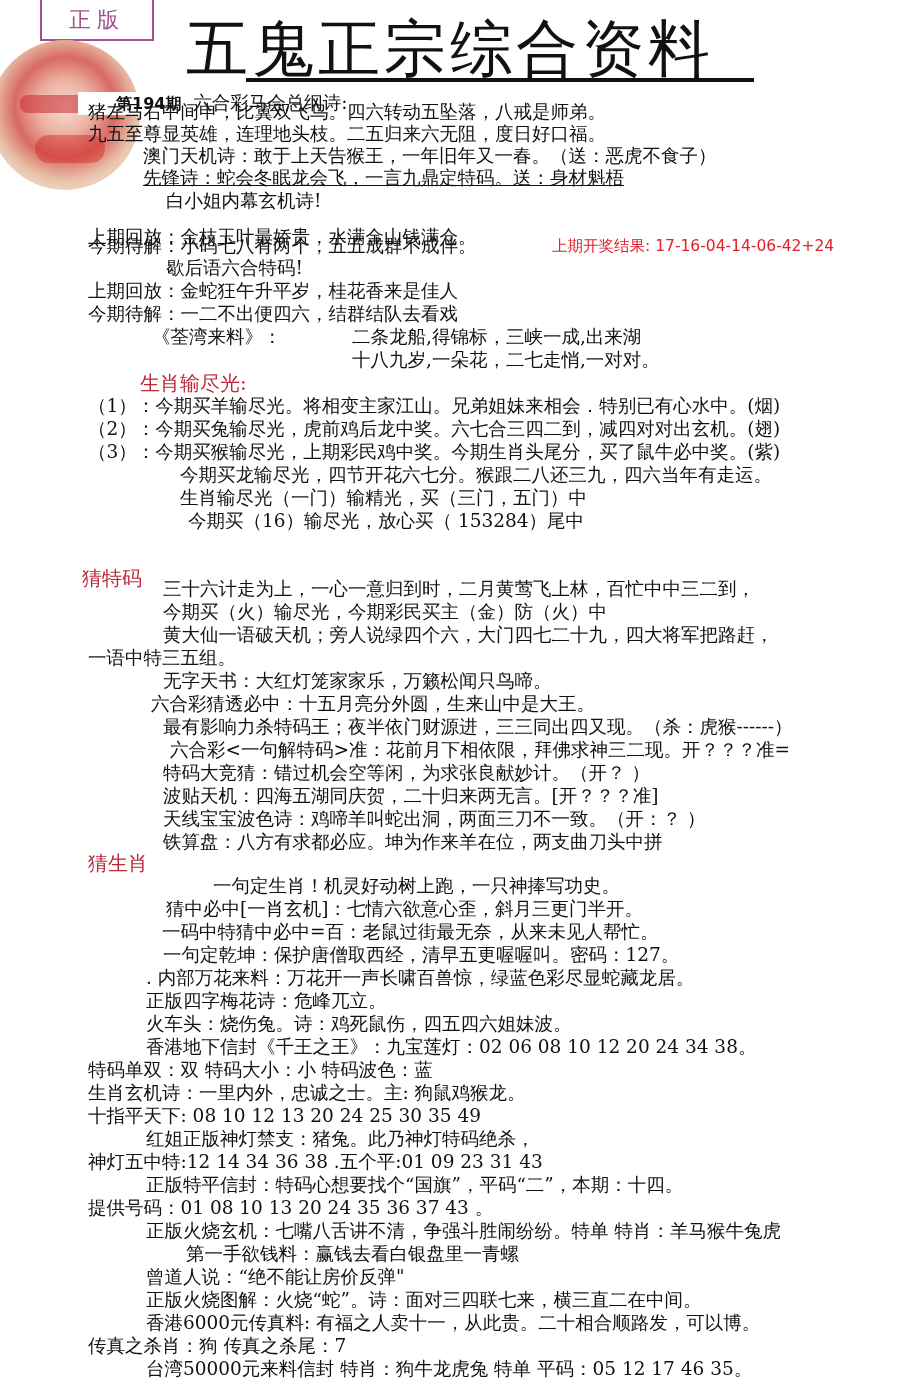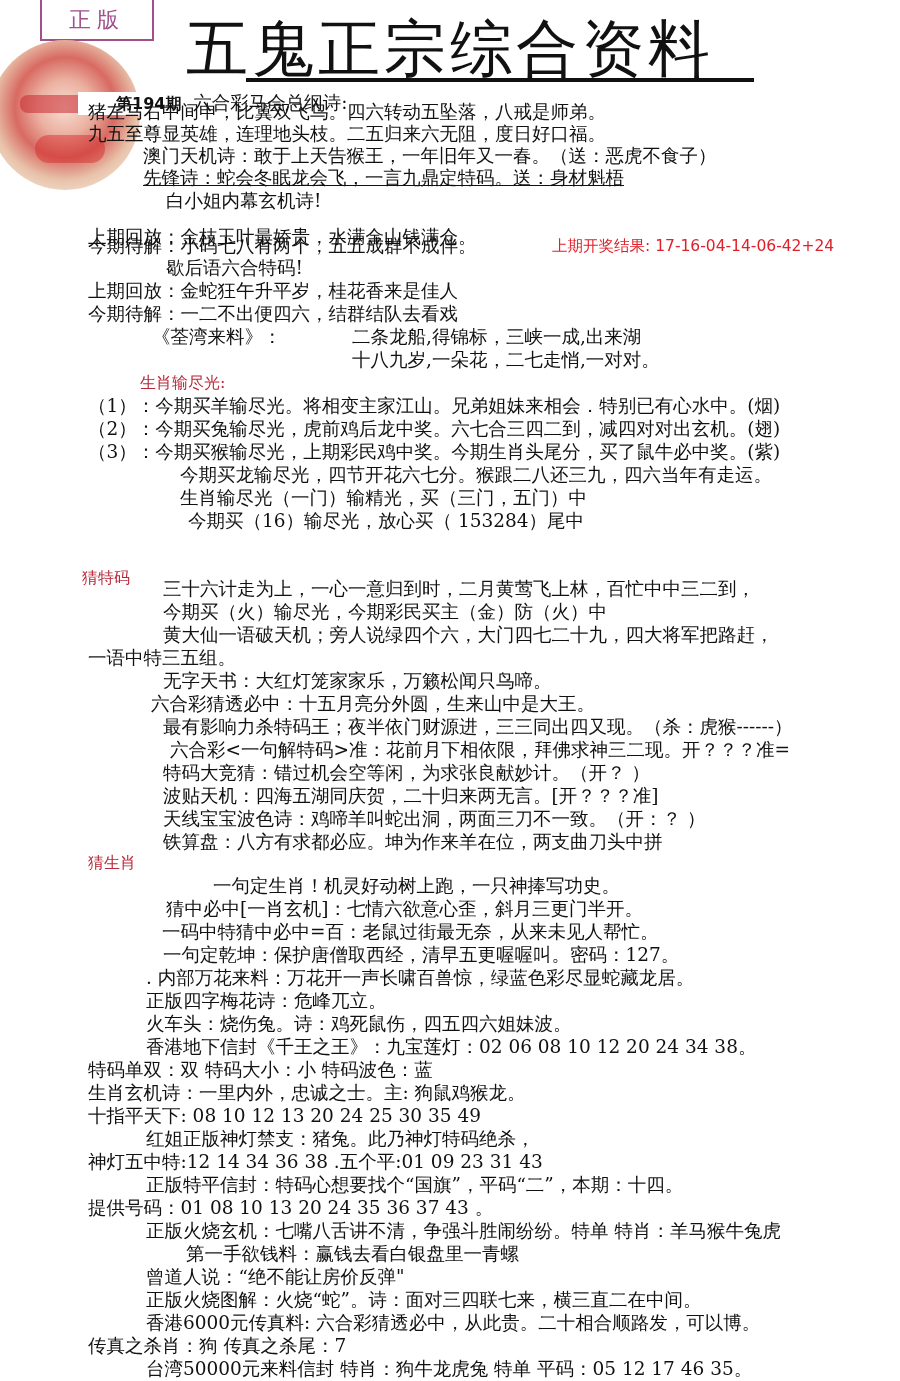--- a/index.html
+++ b/index.html
@@ -12,21 +12,21 @@
   .photo { position:absolute; left:-10px; top:40px; width:150px; height:150px; border-radius:50%;
            background: radial-gradient(circle at 50% 45%, #f7ded2 0%, #ebb0a0 25%, #d86a62 45%, #e8c2aa 65%, #f4e6d6 85%, #ffffff 100%); }
   .photo .band { position:absolute; left:30px; top:55px; width:90px; height:18px; border-radius:8px; background:rgba(200,40,50,0.55); }
   .photo .band2 { position:absolute; left:45px; top:95px; width:70px; height:28px; border-radius:14px; background:rgba(210,40,40,0.45); }
   .title { position:absolute; left:140px; top:14px; width:620px; text-align:center;
            font-size:62px; letter-spacing:4px; line-height:70px; font-family:"DejaVu Sans","Liberation Sans",sans-serif; font-weight:400; }
   .title-rule { position:absolute; left:246px; top:78px; width:508px; height:4px; background:#111; }
   .line { position:absolute; white-space:nowrap; font-size:18.5px; line-height:22px; }
   .issue { font-family:"DejaVu Sans","Liberation Sans",sans-serif; font-weight:bold; font-size:16px; }
   .red { color:#e0202a; font-family:"DejaVu Sans","Liberation Sans",sans-serif; font-size:15.5px; }
-  .sect { color:#b8283a; font-size:16px; }
+  .sect { color:#b8283a; font-size:20px; }
 </style>
 </head>
 <body>
 
 <div class="badge">正版</div>
 <div class="photo">
   <div class="band"></div>
   <div class="band2"></div>
 </div>
 <div class="title">五鬼正宗综合资料</div>
@@ -91,16 +91,16 @@
     <div class="line" style="left: 88px; top: 1082px;">生肖玄机诗：一里内外，忠诚之士。主: 狗鼠鸡猴龙。</div>
     <div class="line" style="left: 88px; top: 1105px;">十指平天下: 08 10 12 13 20 24 25 30 35 49</div>
     <div class="line" style="left: 146px; top: 1128px;">红姐正版神灯禁支：猪兔。此乃神灯特码绝杀，</div>
     <div class="line" style="left: 88px; top: 1151px;">神灯五中特:12 14 34 36 38 .五个平:01 09 23 31 43</div>
     <div class="line" style="left: 146px; top: 1174px;">正版特平信封：特码心想要找个“国旗”，平码“二”，本期：十四。</div>
     <div class="line" style="left: 88px; top: 1197px;">提供号码：01 08 10 13 20 24 35 36 37 43 。</div>
     <div class="line" style="left: 146px; top: 1220px;">正版火烧玄机：七嘴八舌讲不清，争强斗胜闹纷纷。特单 特肖：羊马猴牛兔虎</div>
     <div class="line" style="left: 186px; top: 1243px;">第一手欲钱料：赢钱去看白银盘里一青螺</div>
     <div class="line" style="left: 146px; top: 1266px;">曾道人说：“绝不能让房价反弹"</div>
     <div class="line" style="left: 146px; top: 1289px;">正版火烧图解：火烧“蛇”。诗：面对三四联七来，横三直二在中间。</div>
-    <div class="line" style="left: 146px; top: 1312px;">香港6000元传真料: 六合彩猜透必中，从此贵。二十相合顺路发，可以博。</div>
+    <div class="line" style="left: 146px; top: 1312px;">香港6000元传真料: 有福之人卖十一，从此贵。二十相合顺路发，可以博。</div>
     <div class="line" style="left: 88px; top: 1335px;">传真之杀肖：狗 传真之杀尾：7</div>
     <div class="line" style="left: 146px; top: 1358px;">台湾50000元来料信封 特肖：狗牛龙虎兔 特单 平码：05 12 17 46 35。</div>
   </div>
 
 </body></html>

